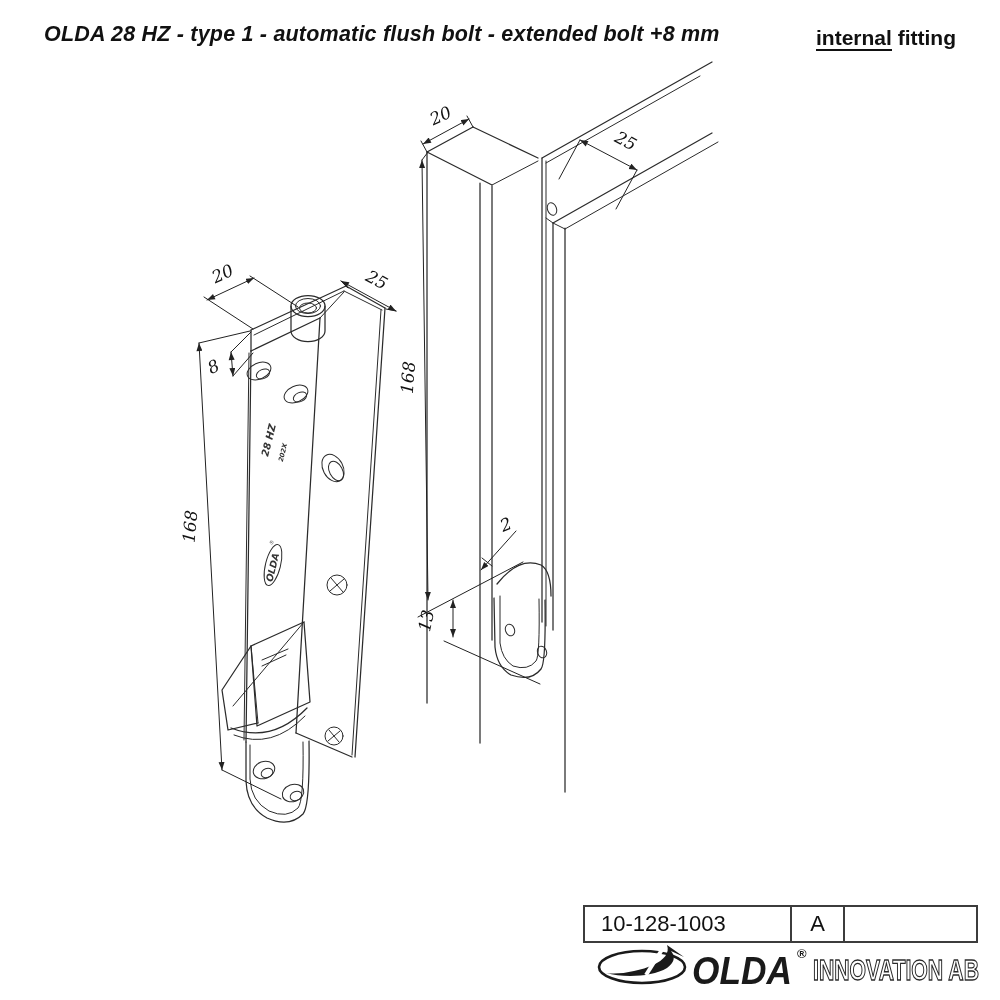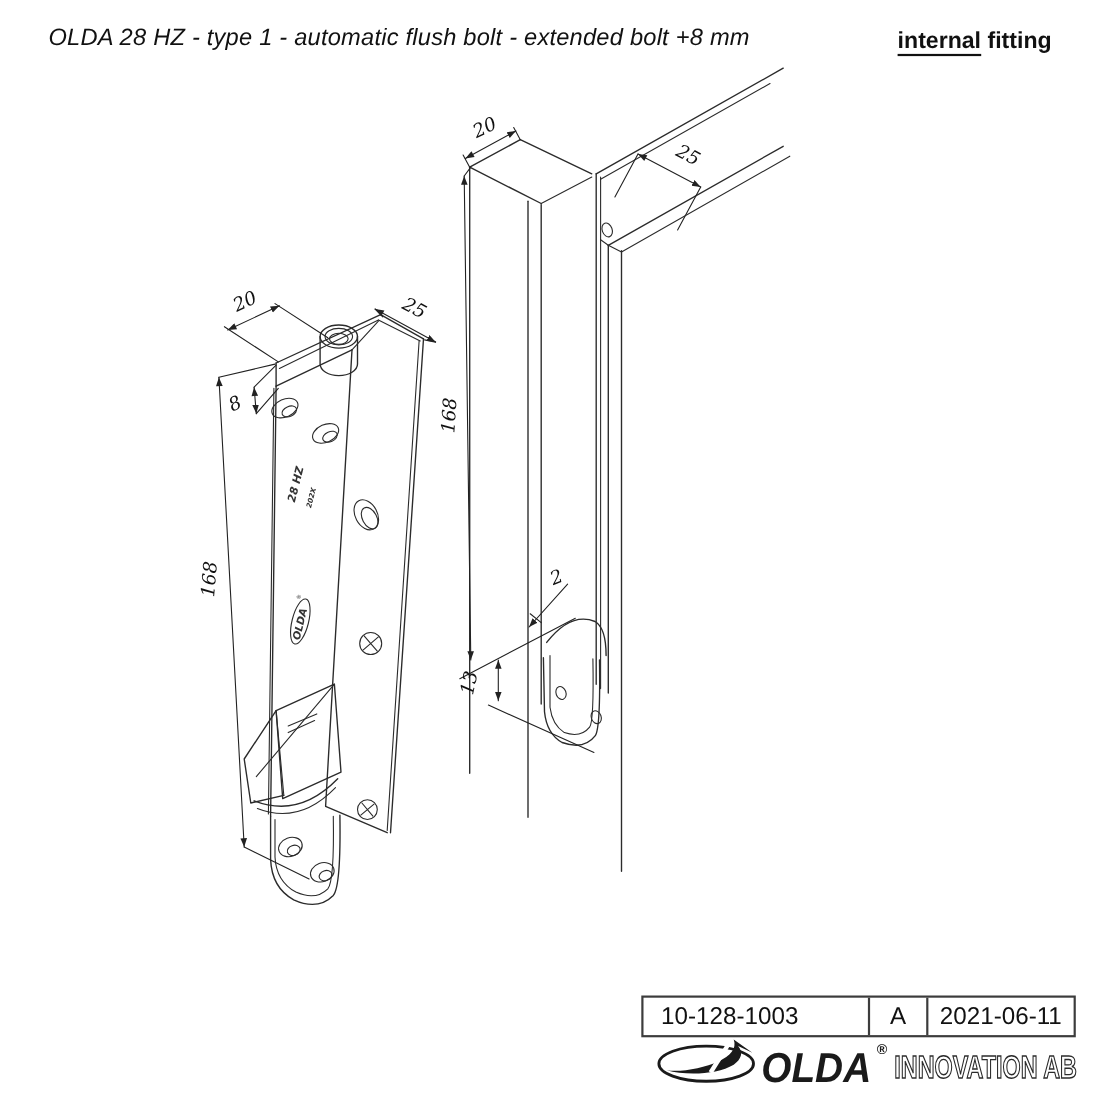--- a/index.html
+++ b/index.html
@@ -1,19 +1,19 @@
 <!DOCTYPE html>
 <html><head>
 <meta charset="utf-8">
 <style>
   html,body{margin:0;padding:0;background:#fff;width:1000px;height:1000px;
     font-family:"Liberation Sans",sans-serif;color:#111;}
   #sheet{position:relative;width:1000px;height:1000px;background:#fff;overflow:hidden;}
   #drawing{position:absolute;left:0;top:0;}
-  .title{position:absolute;left:44px;top:22px;font-size:21.5px;font-weight:normal;
+  .title{position:absolute;left:44px;top:22px;font-size:21.5px;font-weight:bold;
     font-style:italic;letter-spacing:.2px;white-space:nowrap;}
   .fitting{position:absolute;left:816px;top:26px;font-size:21px;font-weight:bold;white-space:nowrap;}
   .fitting .u{border-bottom:2px solid #111;padding-bottom:0px;}
   .url{position:absolute;left:18px;top:948px;font-size:17.5px;white-space:nowrap;}
   .tblock{position:absolute;left:583px;top:905px;width:395px;height:38px;display:flex;
     border:2px solid #3c3c3c;box-sizing:border-box;background:#fff;}
   .tblock .c{display:flex;align-items:center;font-size:22px;box-sizing:border-box;height:100%;}
   .tblock .c1{width:207px;padding-left:16px;border-right:2px solid #3c3c3c;}
   .tblock .c2{width:53px;justify-content:center;border-right:2px solid #3c3c3c;}
   .tblock .c3{width:133px;justify-content:center;}
@@ -212,16 +212,15 @@
       <text class="company" x="813" y="980" textLength="166" lengthAdjust="spacingAndGlyphs">INNOVATION AB</text>
     </g>
   </svg>
 
   <div class="title">OLDA 28 HZ - type 1 - automatic flush bolt - extended bolt +8 mm</div>
   <div class="fitting"><span class="u">internal</span><span> fitting</span></div>
 
   <div class="tblock">
     <div class="c c1">10-128-1003</div>
     <div class="c c2">A</div>
-    <div class="c c3">2021-06-11</div>
   </div>
 
 </div>
 
 </body></html>

